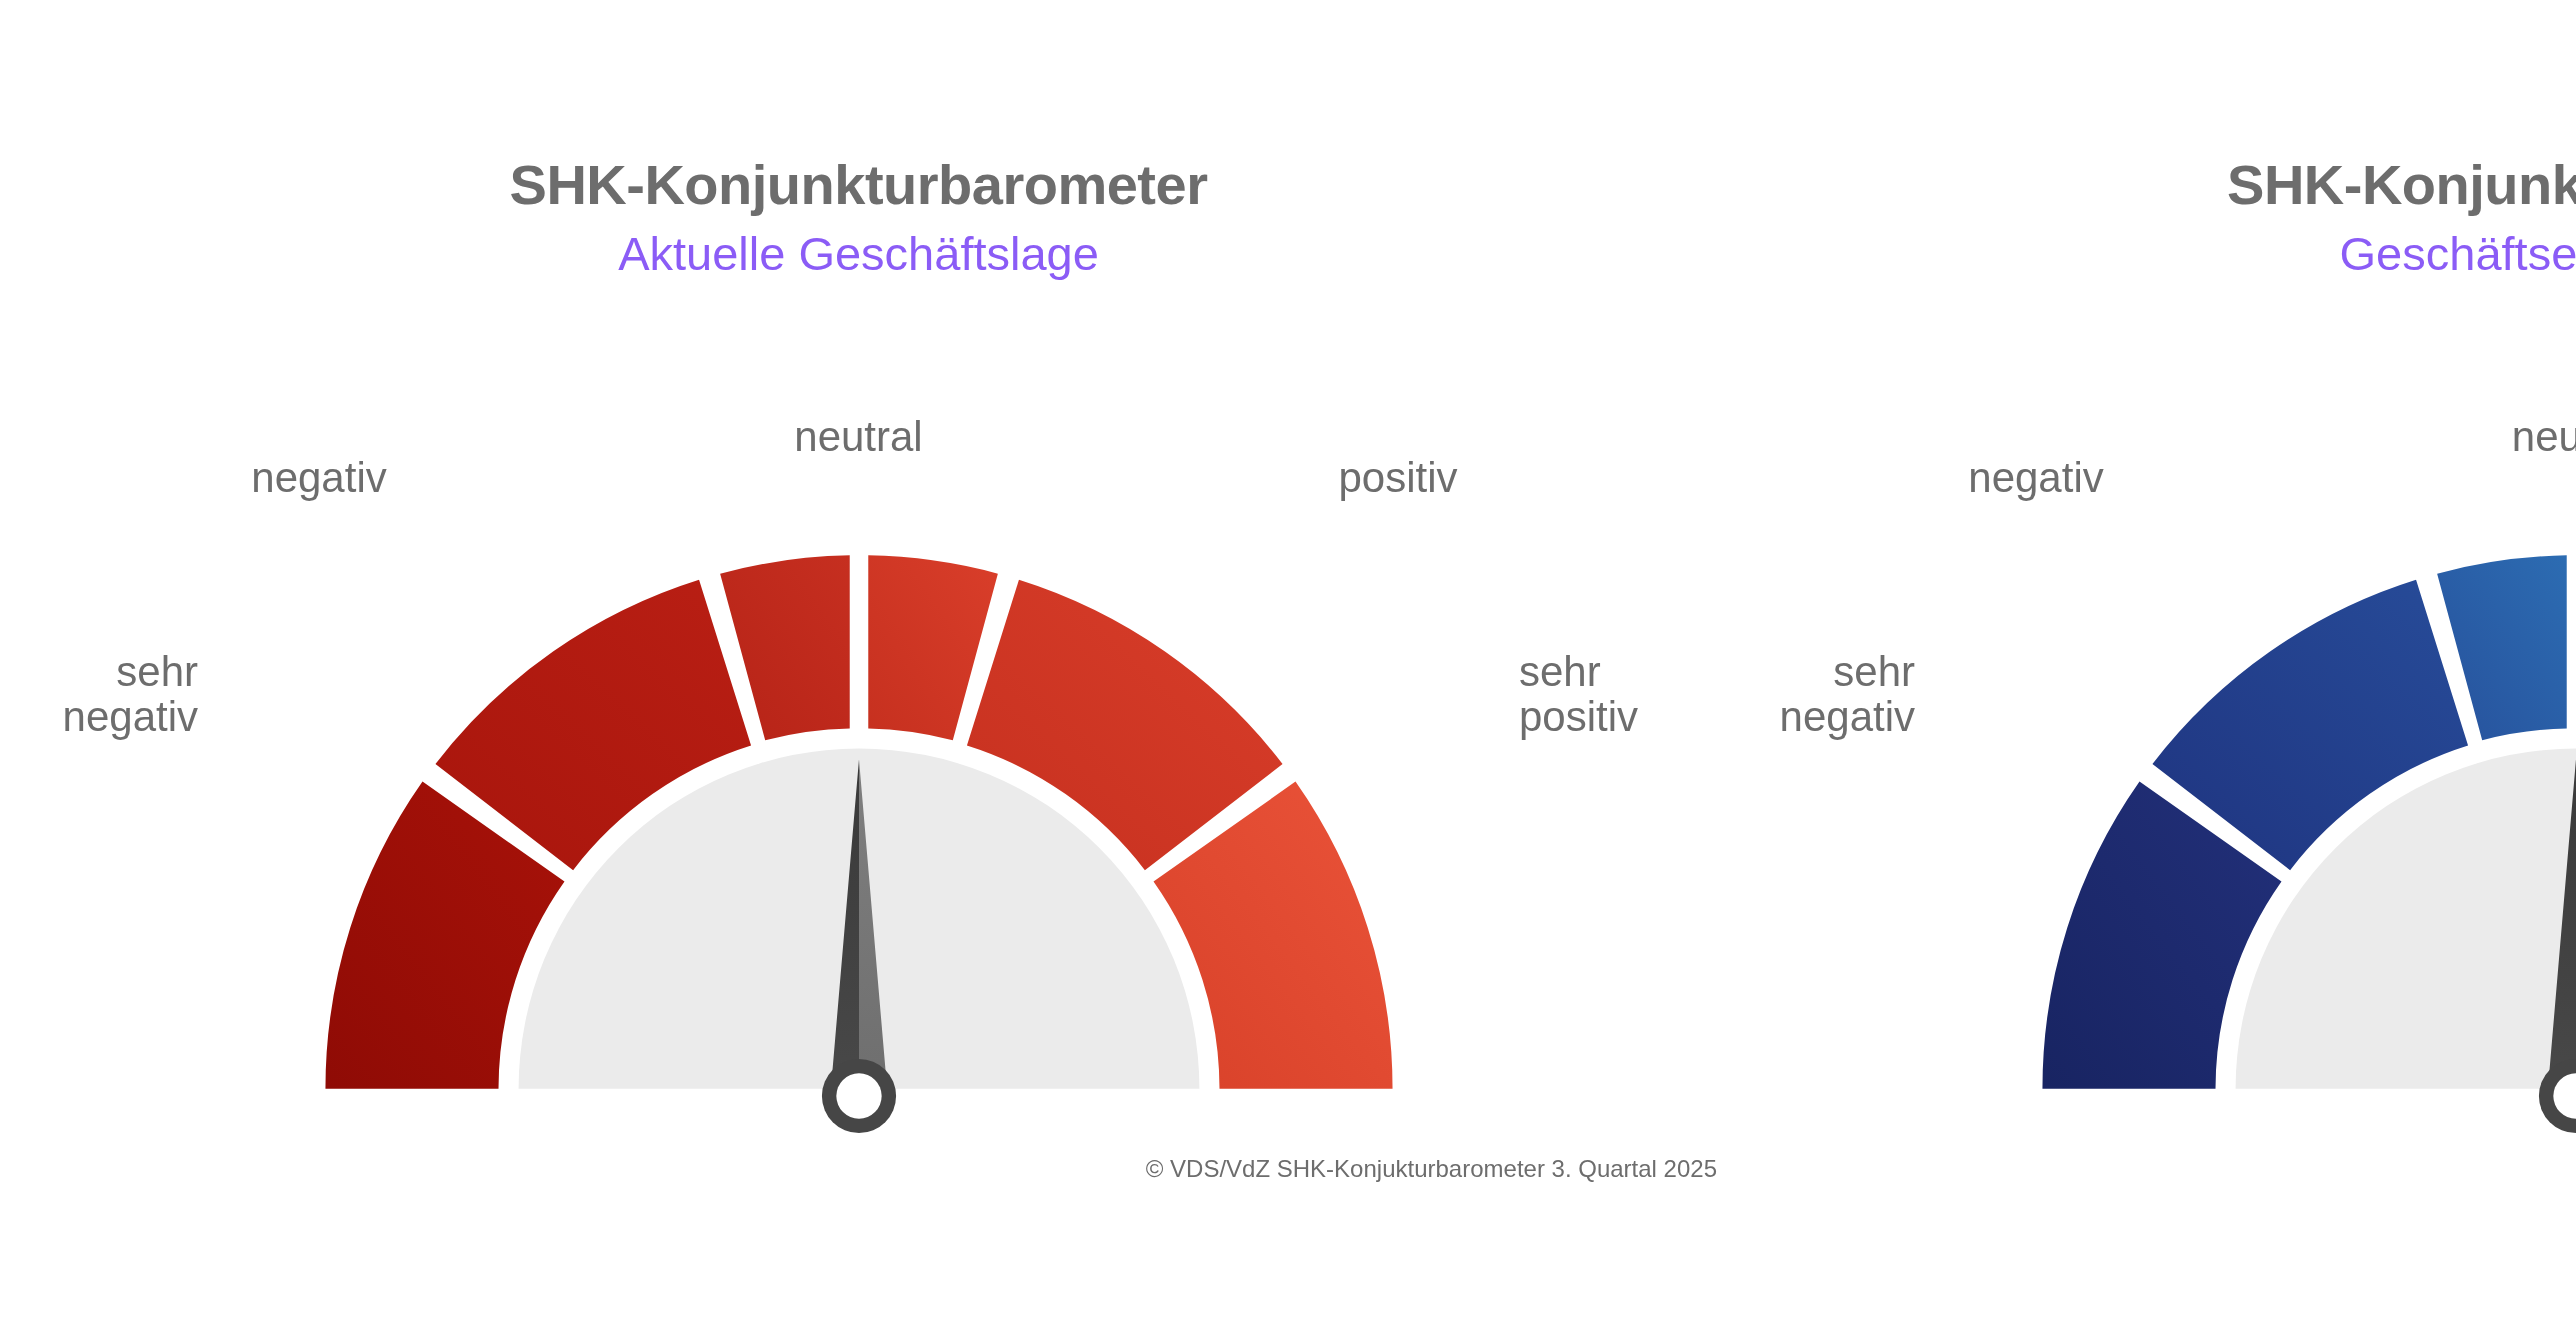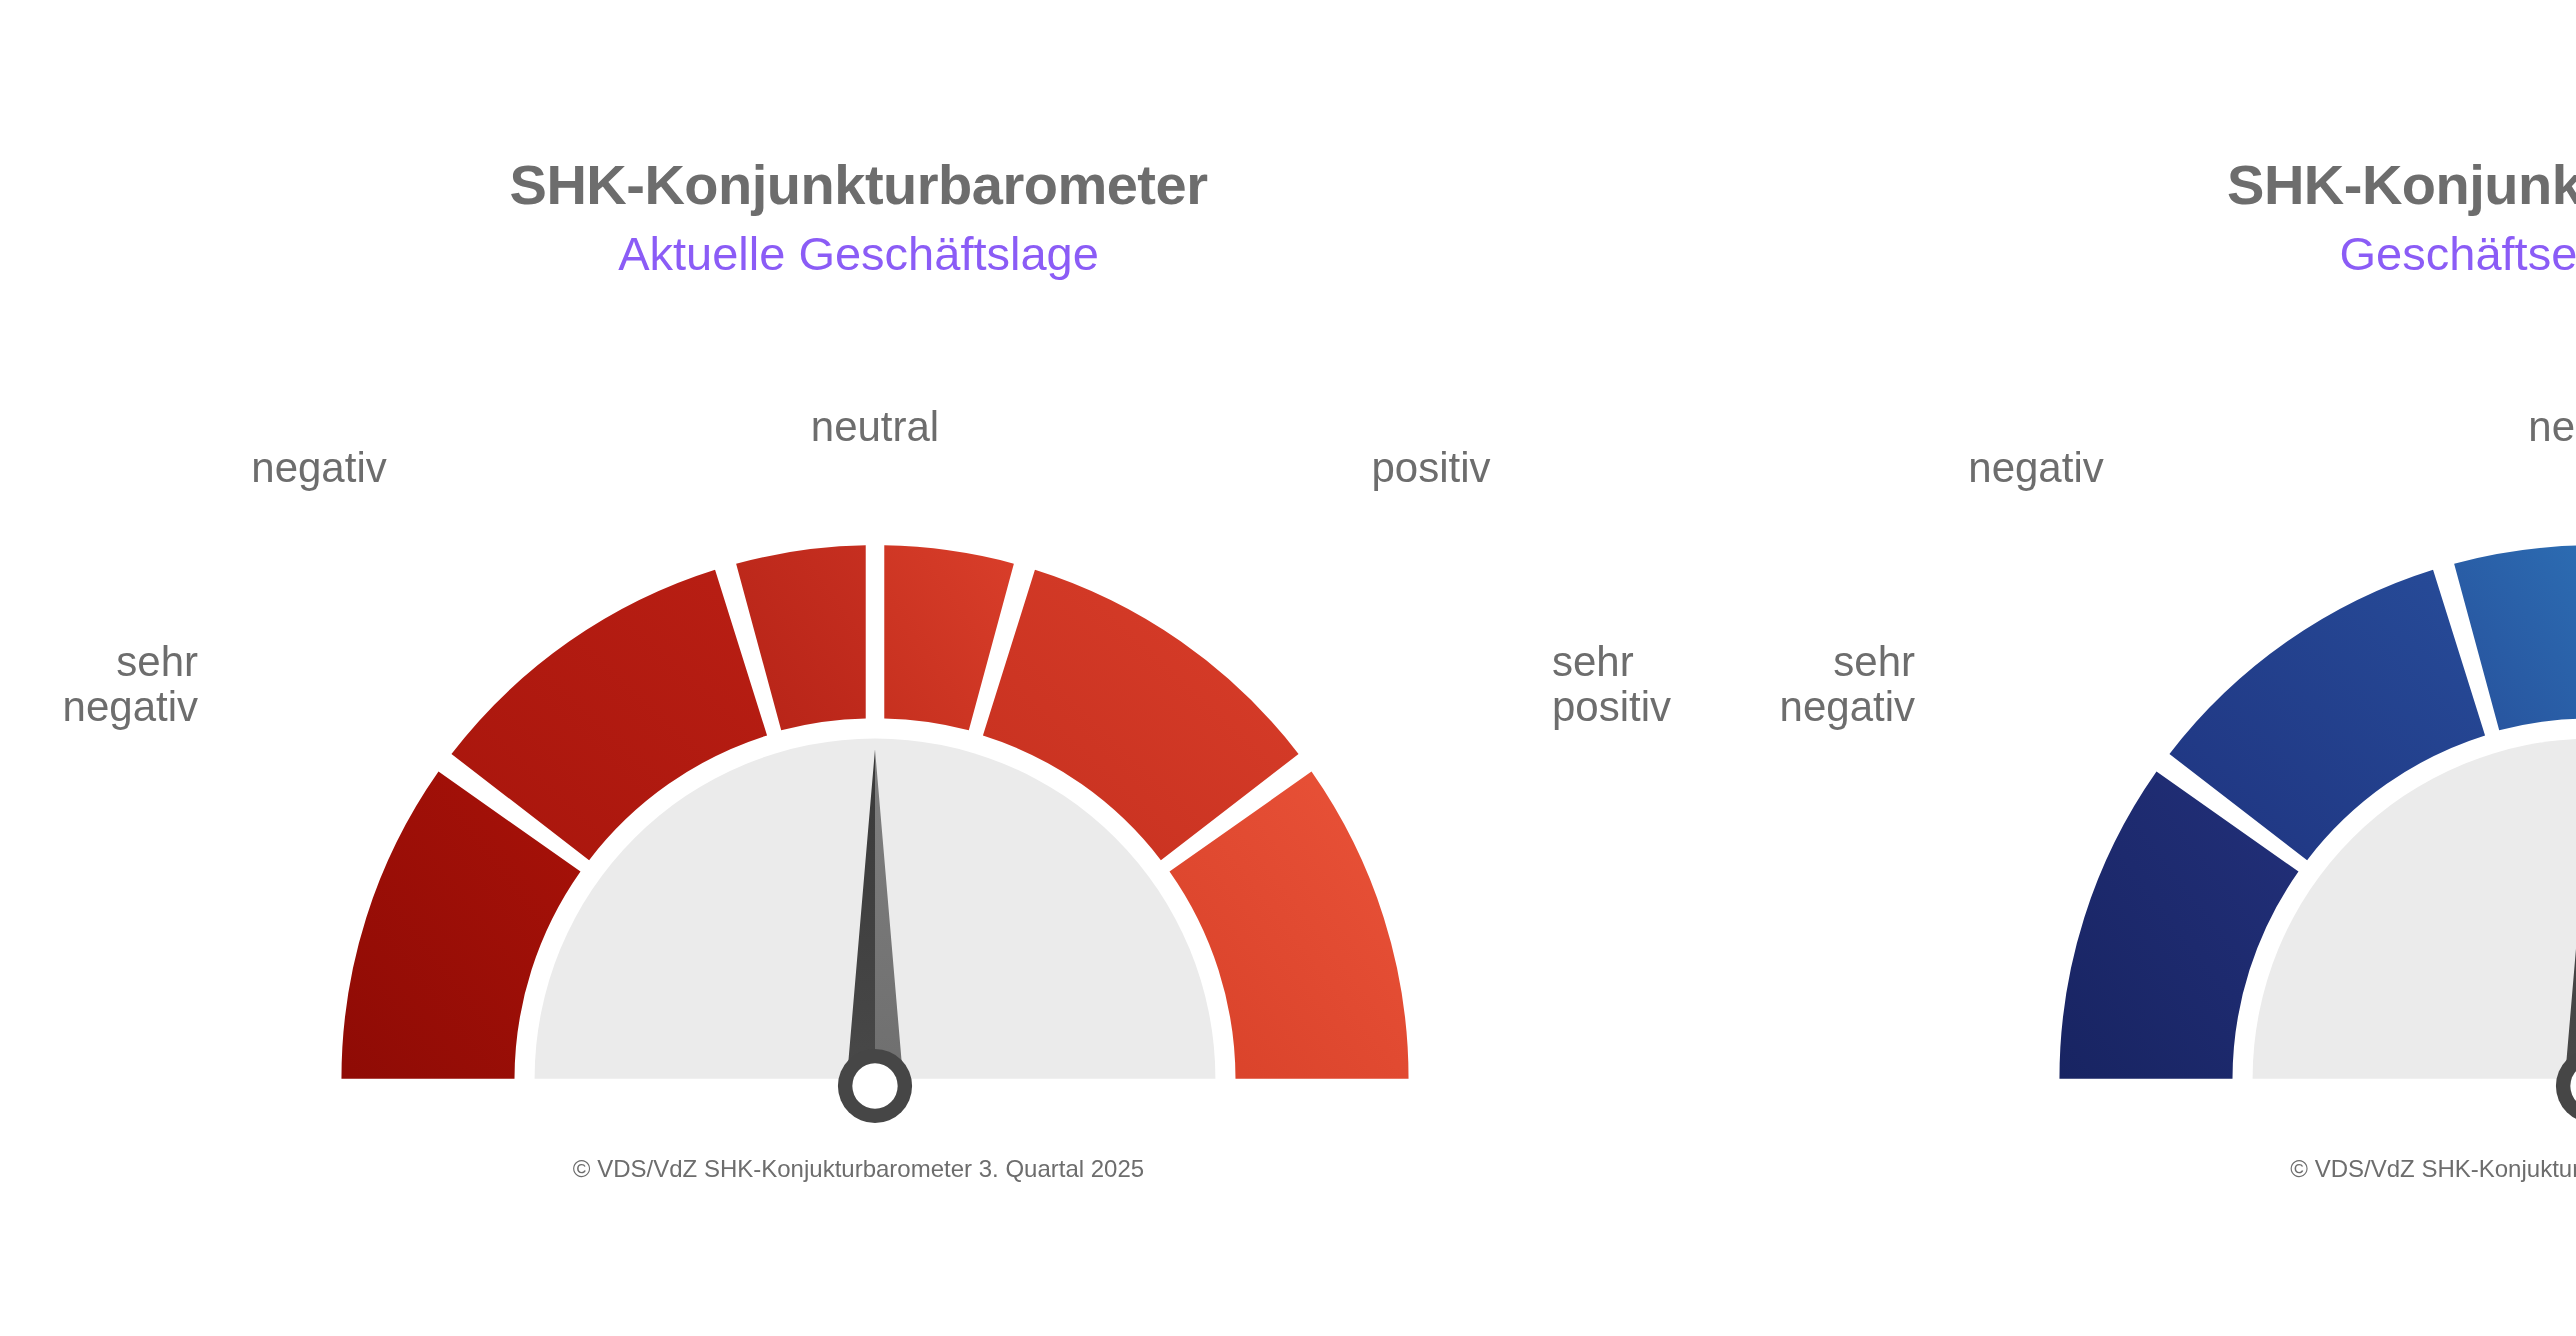--- a/index.html
+++ b/index.html
@@ -42,24 +42,23 @@
     font-size:47px;
     font-weight:normal;
     color:#8b5cf6;
     line-height:1.12;
     margin:0;
     padding-top:12.4px;
   }
 
   .gauge-wrap{
     position:absolute;
-    left:0; top:0;
+    left:0; top:10px;
     width:100%;
     height:100%;
-    padding-left:33px;
   }
   .gauge-svg{
     position:absolute;
     left:50%;
     transform:translateX(-50%);
     top:278px;
     width:1577px;
     height:824px;
     overflow:visible;
   }
@@ -80,21 +79,21 @@
   }
   .lbl-negativ{ top:446px; text-align:center; }
   .lbl-positiv{ top:446px; text-align:center; }
   .lbl-sehr-negativ{ top:640px; text-align:right; }
   .lbl-sehr-positiv{ top:640px; text-align:left; }
 
   .copyright{
     position:absolute;
     left:0; right:0;
     top:1155px;
-    text-align:center;
+    text-align:right;
     color:#6d6d6d;
     font-size:24px;
     letter-spacing:0px;
   }
 </style>
 </head>
 <body>
 
 <div class="board">
 

